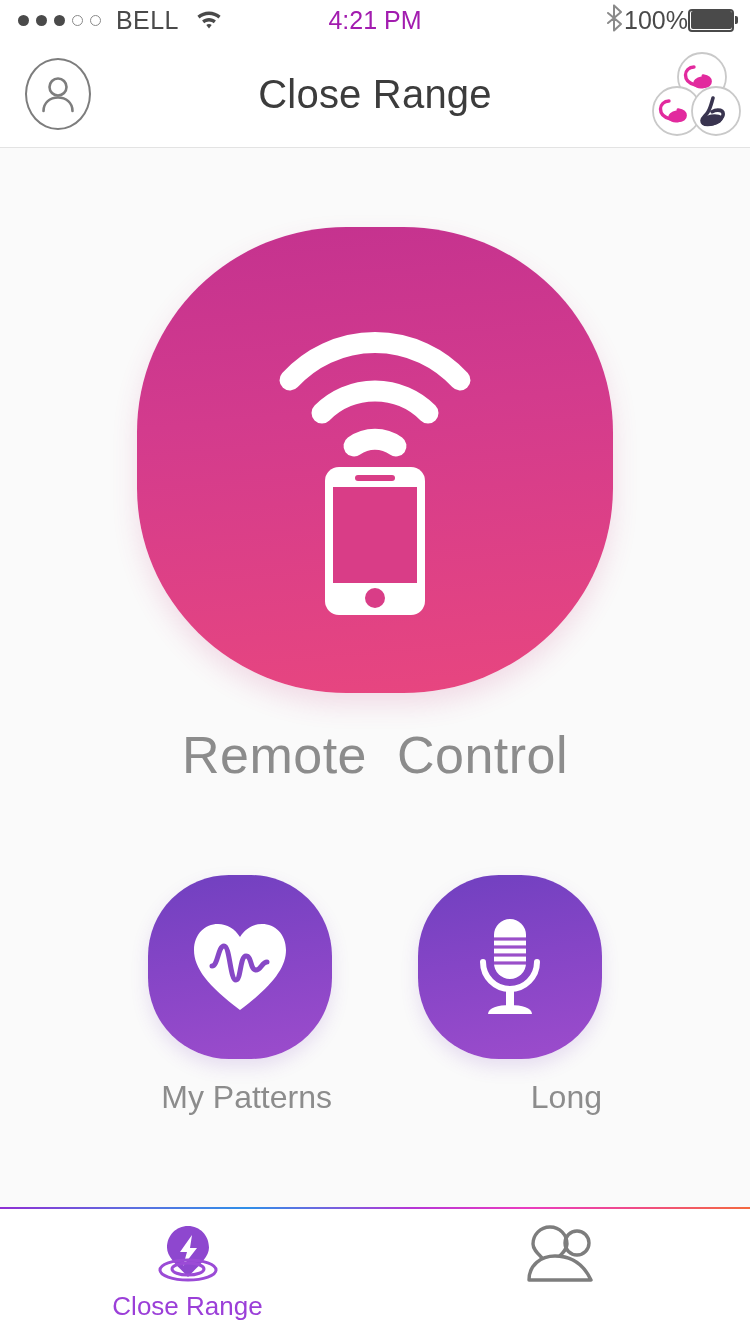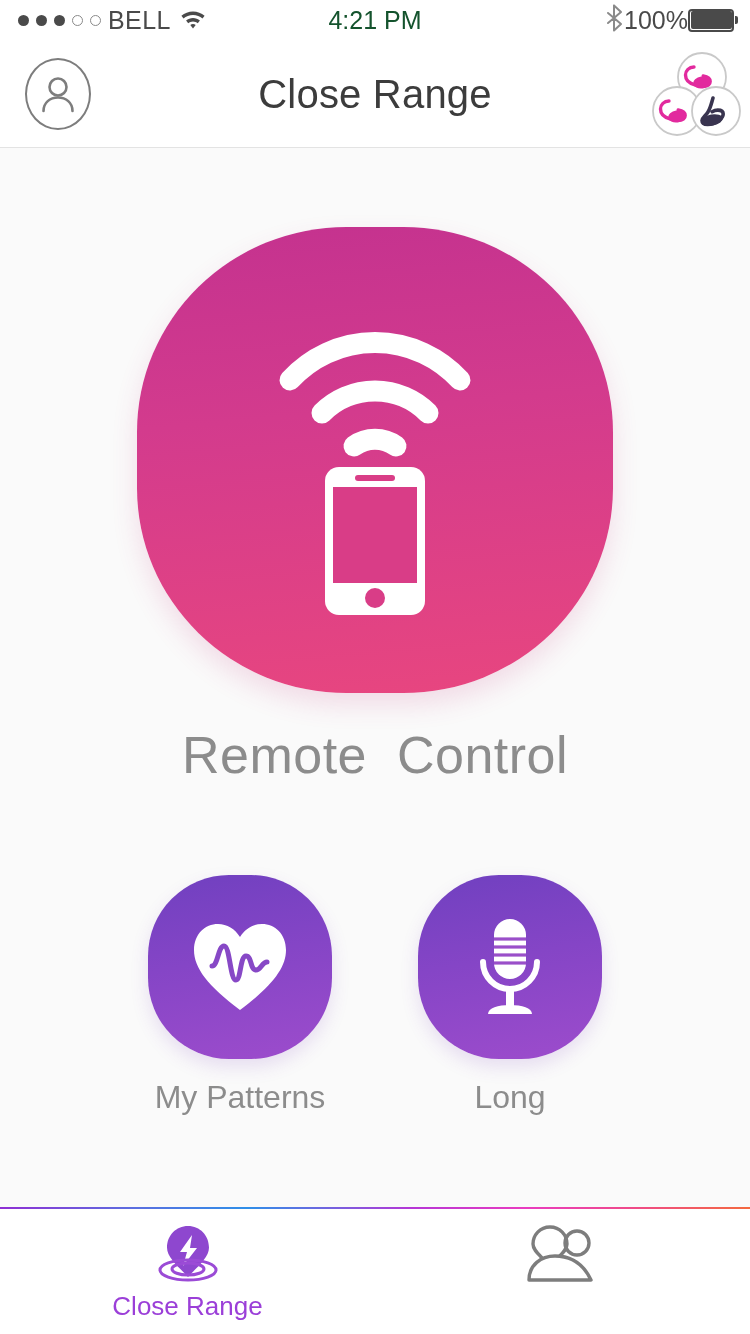--- a/index.html
+++ b/index.html
@@ -10,29 +10,29 @@
     -webkit-font-smoothing:antialiased;
     overflow:hidden;
   }
   .phone { position:relative; width:750px; height:1334px; background:#fafafa; }
 
   
   .statusbar {
     position:absolute; top:0; left:0; width:750px; height:40px;
     background:#ffffff; display:flex; align-items:center;
   }
-  .sb-left { position:absolute; left:18px; display:flex; align-items:center; gap:7px; }
+  .sb-left { position:absolute; left:18px; display:flex; align-items:center; gap:15px; }
   .sb-dots { display:flex; align-items:center; gap:7px; }
   .dot { width:11px; height:11px; border-radius:50%; }
   .dot.filled { background:#4a4a4a; }
   .dot.empty  { background:transparent; border:1.6px solid #8a8a8a; }
   .sb-carrier { font-size:25px; color:#4a4a4a; letter-spacing:.4px; }
   .sb-center {
     position:absolute; left:0; width:750px; text-align:center;
-    font-size:25px; color:#14532d;
+    font-size:25px; color:#a21caf;
   }
   .sb-right {
     position:absolute; right:12px; display:flex; align-items:center; 
   }
   .sb-batt-txt { font-size:25px; color:#4a4a4a; }
   .battery { position:relative; width:50px; height:23px; }
   .battery .shell {
     position:absolute; left:0; top:0; width:46px; height:23px;
     border:2px solid #4a4a4a; border-radius:4px;
   }
@@ -78,21 +78,21 @@
   }
   .hero-label {
     margin-top:32px; font-size:52px; color:#8c8c8c; letter-spacing:.5px; white-space:pre;
   }
 
   
   .actions {
     position:absolute; top:726px; left:0; width:750px;
     display:flex; justify-content:center; gap:86px;
   }
-  .action { width:184px; display:flex; flex-direction:column; align-items:center; }
+  .action { width:184px; display:flex; flex-direction:column; align-items:flex-end; }
   .action-tile {
     width:184px; height:184px;
     background:linear-gradient(170deg,#7040c0 0%, #8545c6 45%, #9d4ccc 100%);
     border-radius:44% 44% 44% 44% / 44% 44% 44% 44%;
     display:flex; align-items:center; justify-content:center;
     box-shadow:0 8px 18px rgba(120,60,190,.15);
   }
   .action-label { margin-top:20px; font-size:32px; color:#8c8c8c; white-space:nowrap; }
 
   

